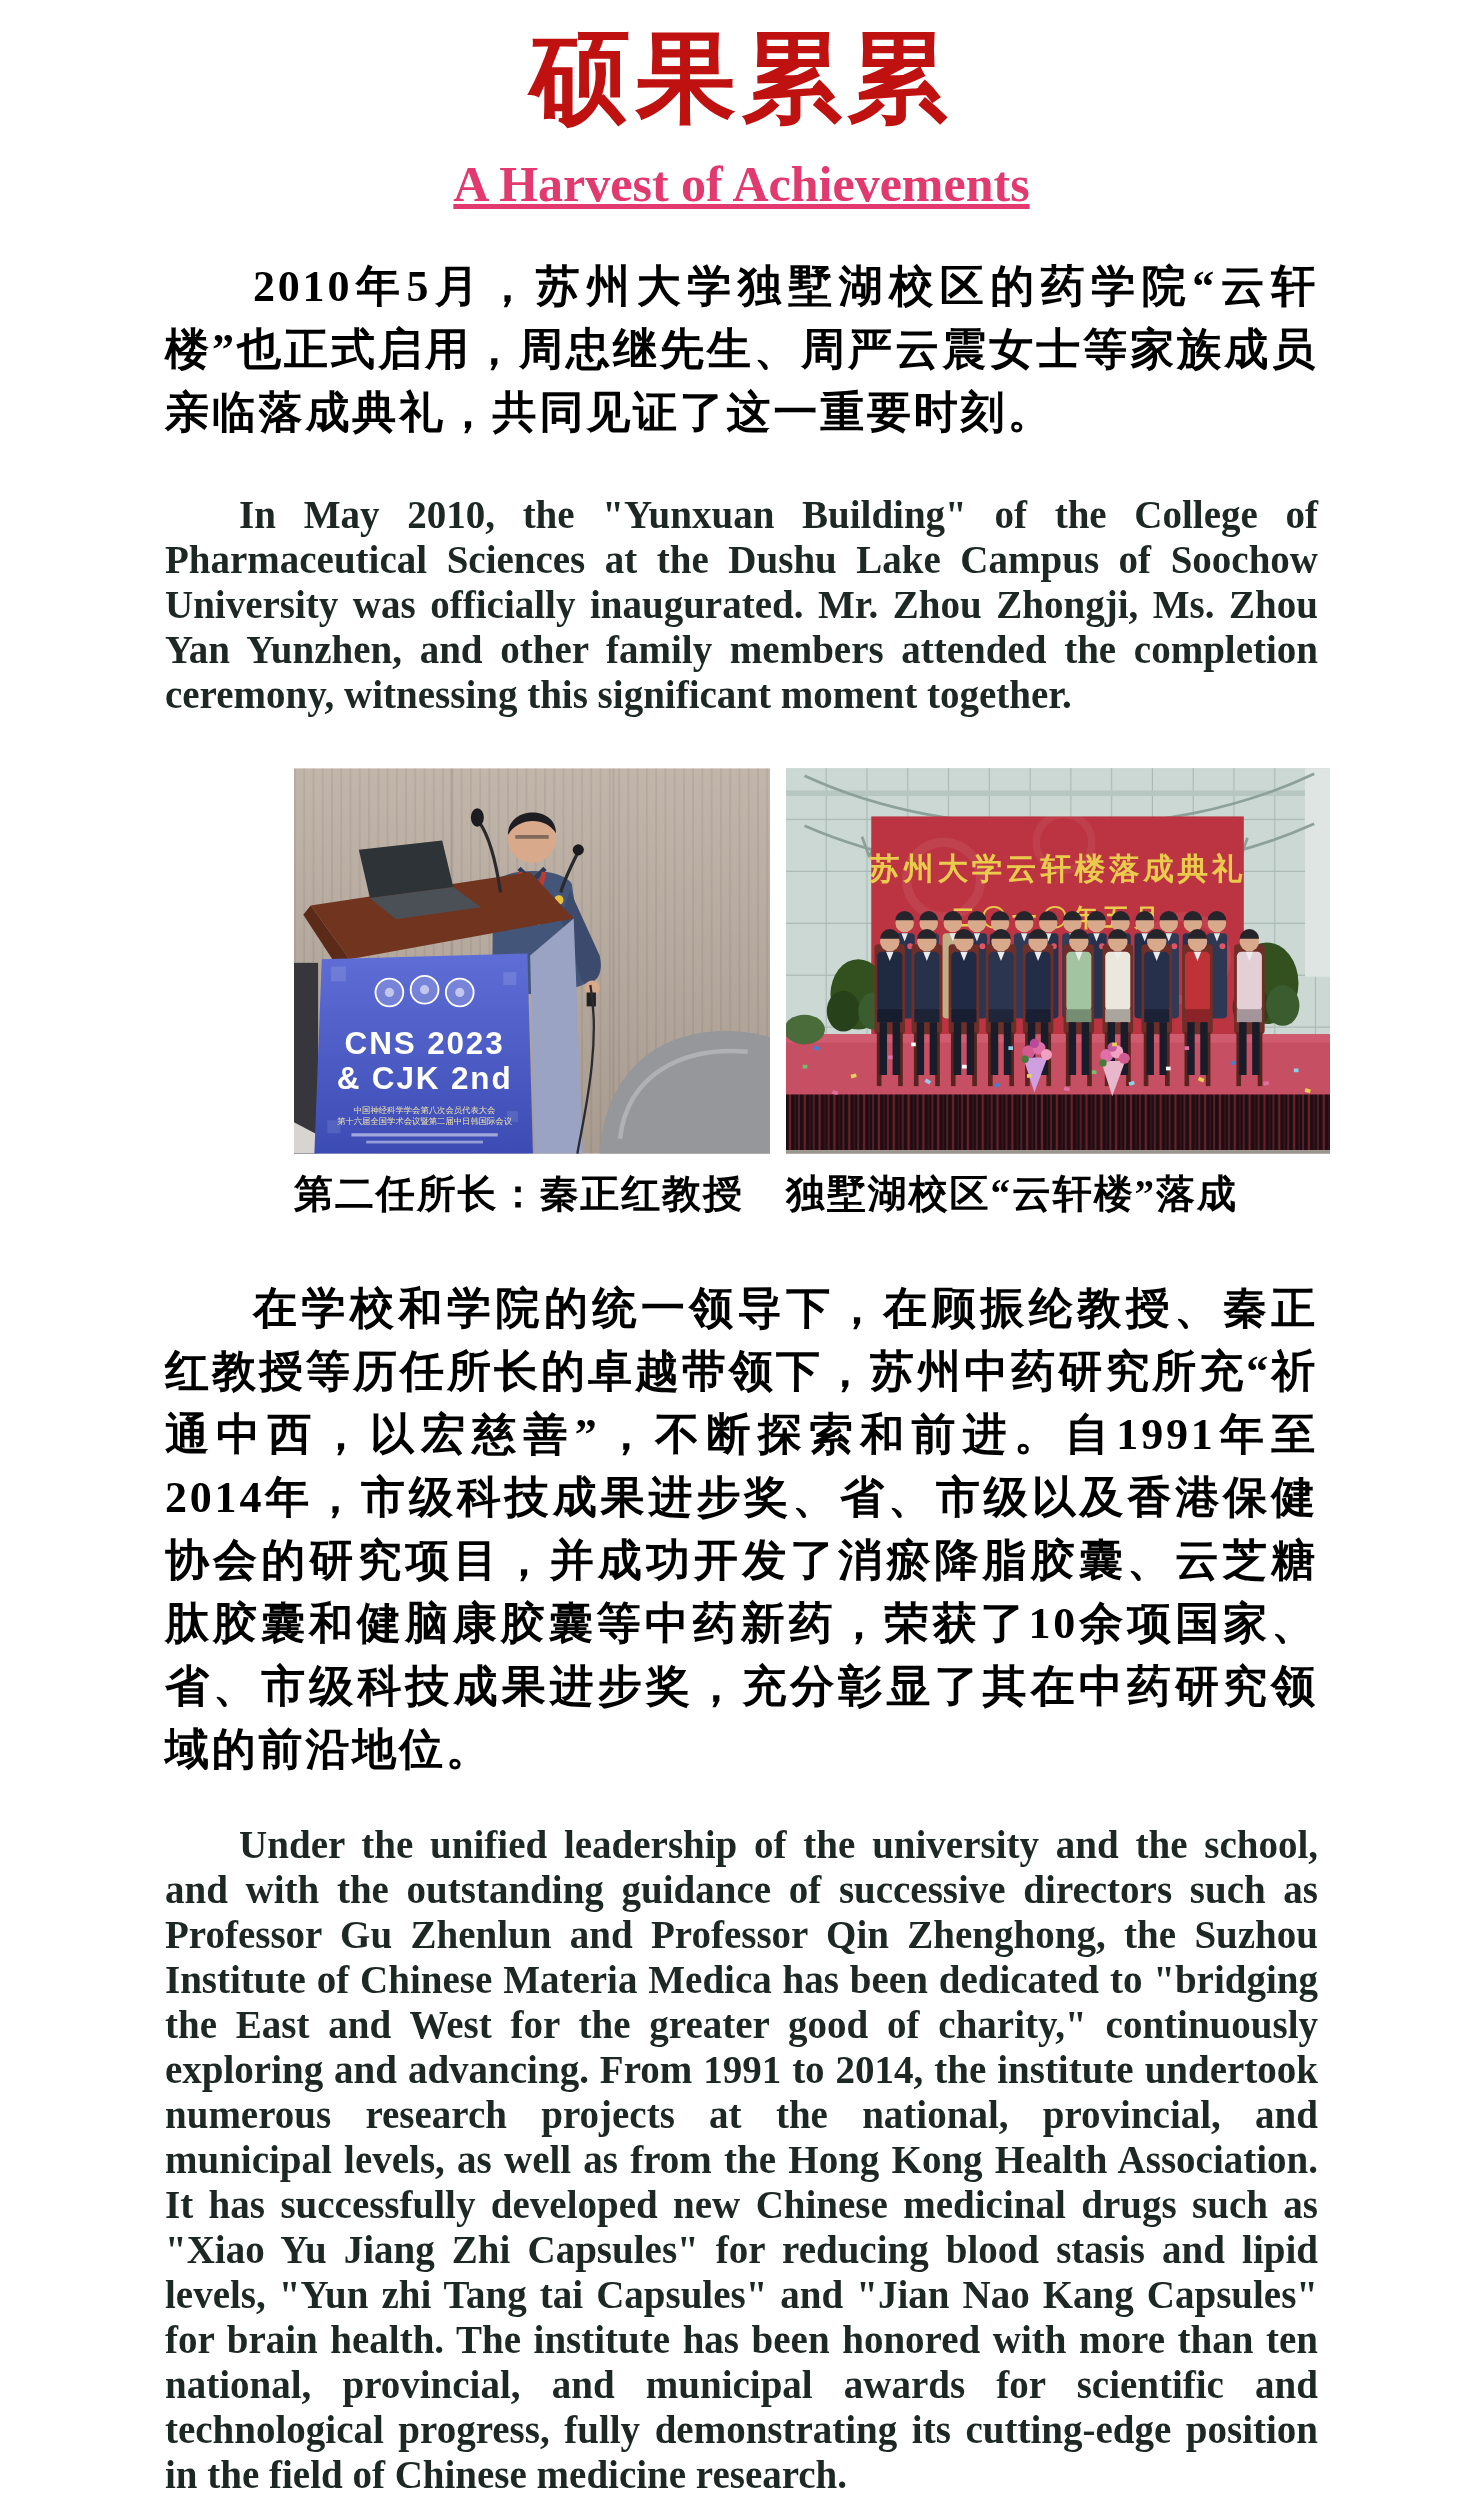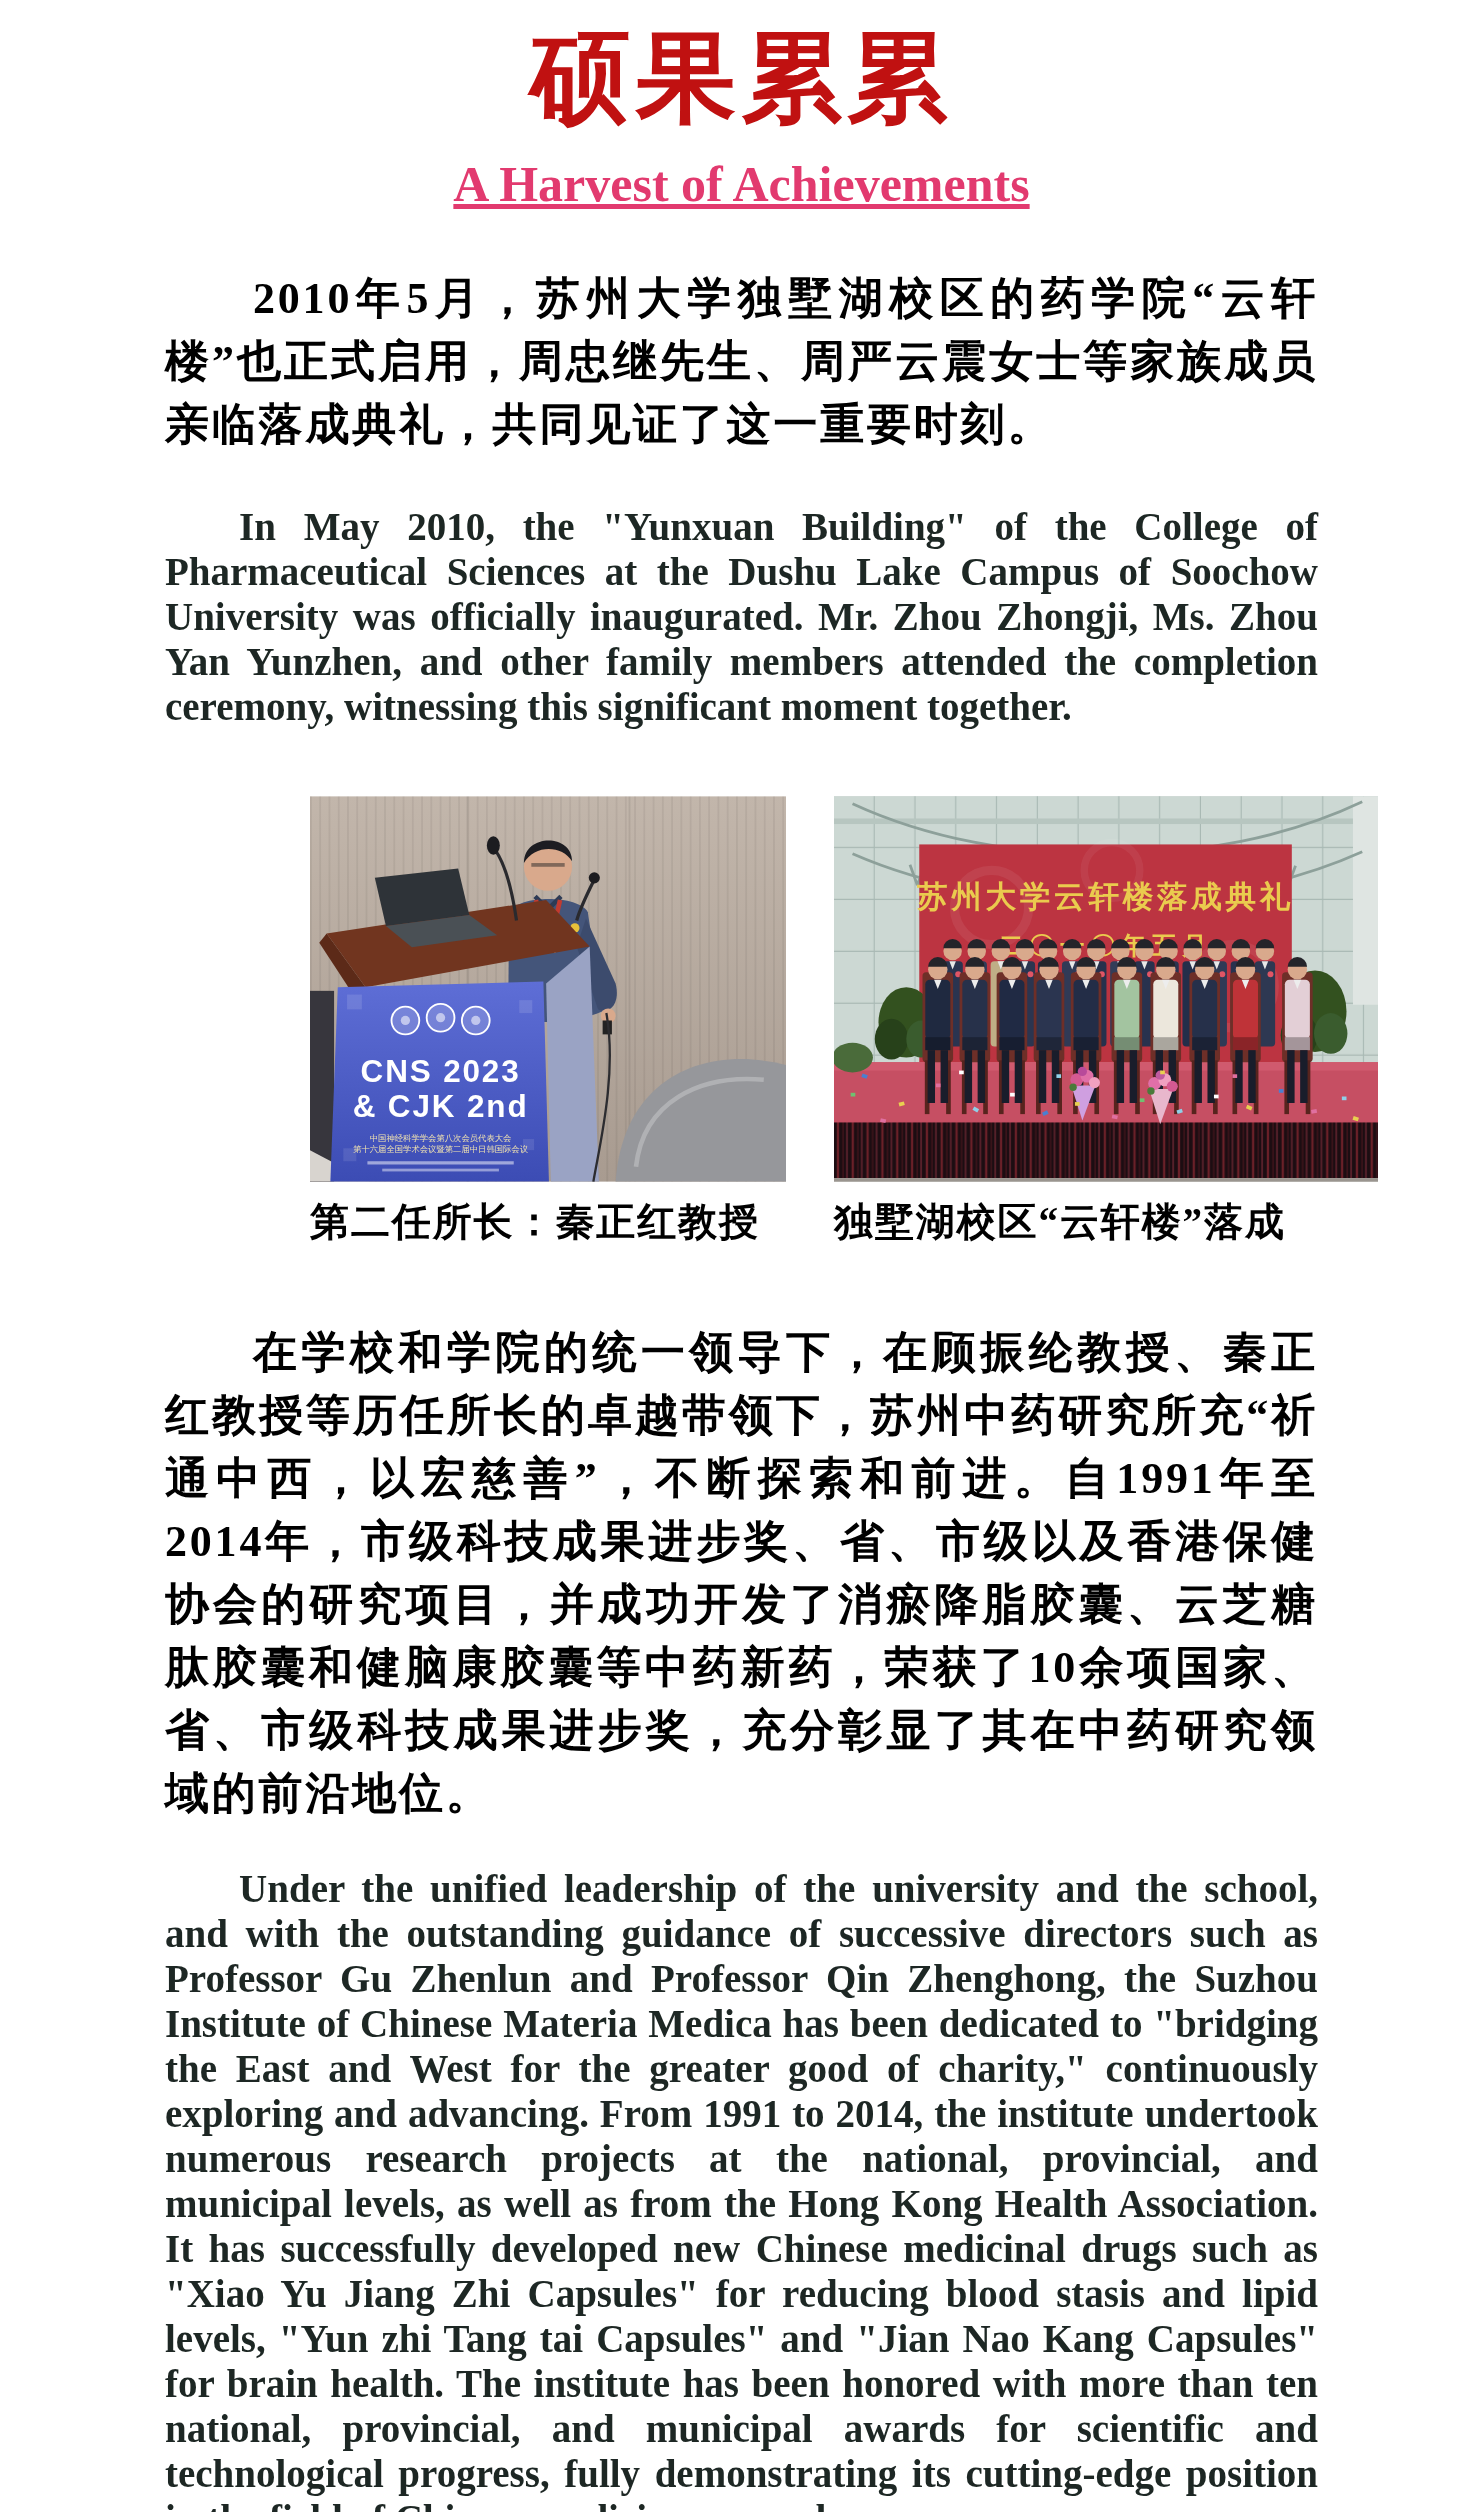--- a/index.html
+++ b/index.html
@@ -28,21 +28,21 @@
     text-align:center;
     font-size:50px;
     line-height:1.05;
     font-weight:bold;
     color:var(--subtitle_pink,#e23a6f);
     margin:24px 0 0 0;
     text-decoration:underline;
   }
   .para{margin:0;}
   .para.cn{
-    margin-top:56px;
+    margin-top:44px;
     font-size:44px;
     line-height:63px;
     letter-spacing:2.8px;
     color:#000000;
     text-align:justify;
     text-indent:2em;
     font-weight:600;
   }
   .para.en{
     margin-top:48px;
@@ -52,21 +52,21 @@
     text-align:justify;
     text-indent:1.9em;
     font-weight:bold;
   }
   .photo-row{
     display:flex;
     justify-content:space-between;
     align-items:flex-start;
     margin:43px 121px 0 121px;
   }
-  figure{margin:16px;padding:8px;}
+  figure{margin:0;padding:8px;}
   .photo-fig .ph{display:block;}
   .photo-fig figcaption{
     margin-top:13px;
     text-align:left;
     font-size:39px;
     font-weight:bold;
     letter-spacing:1.9px;
     color:#000;
     white-space:nowrap;
   }

